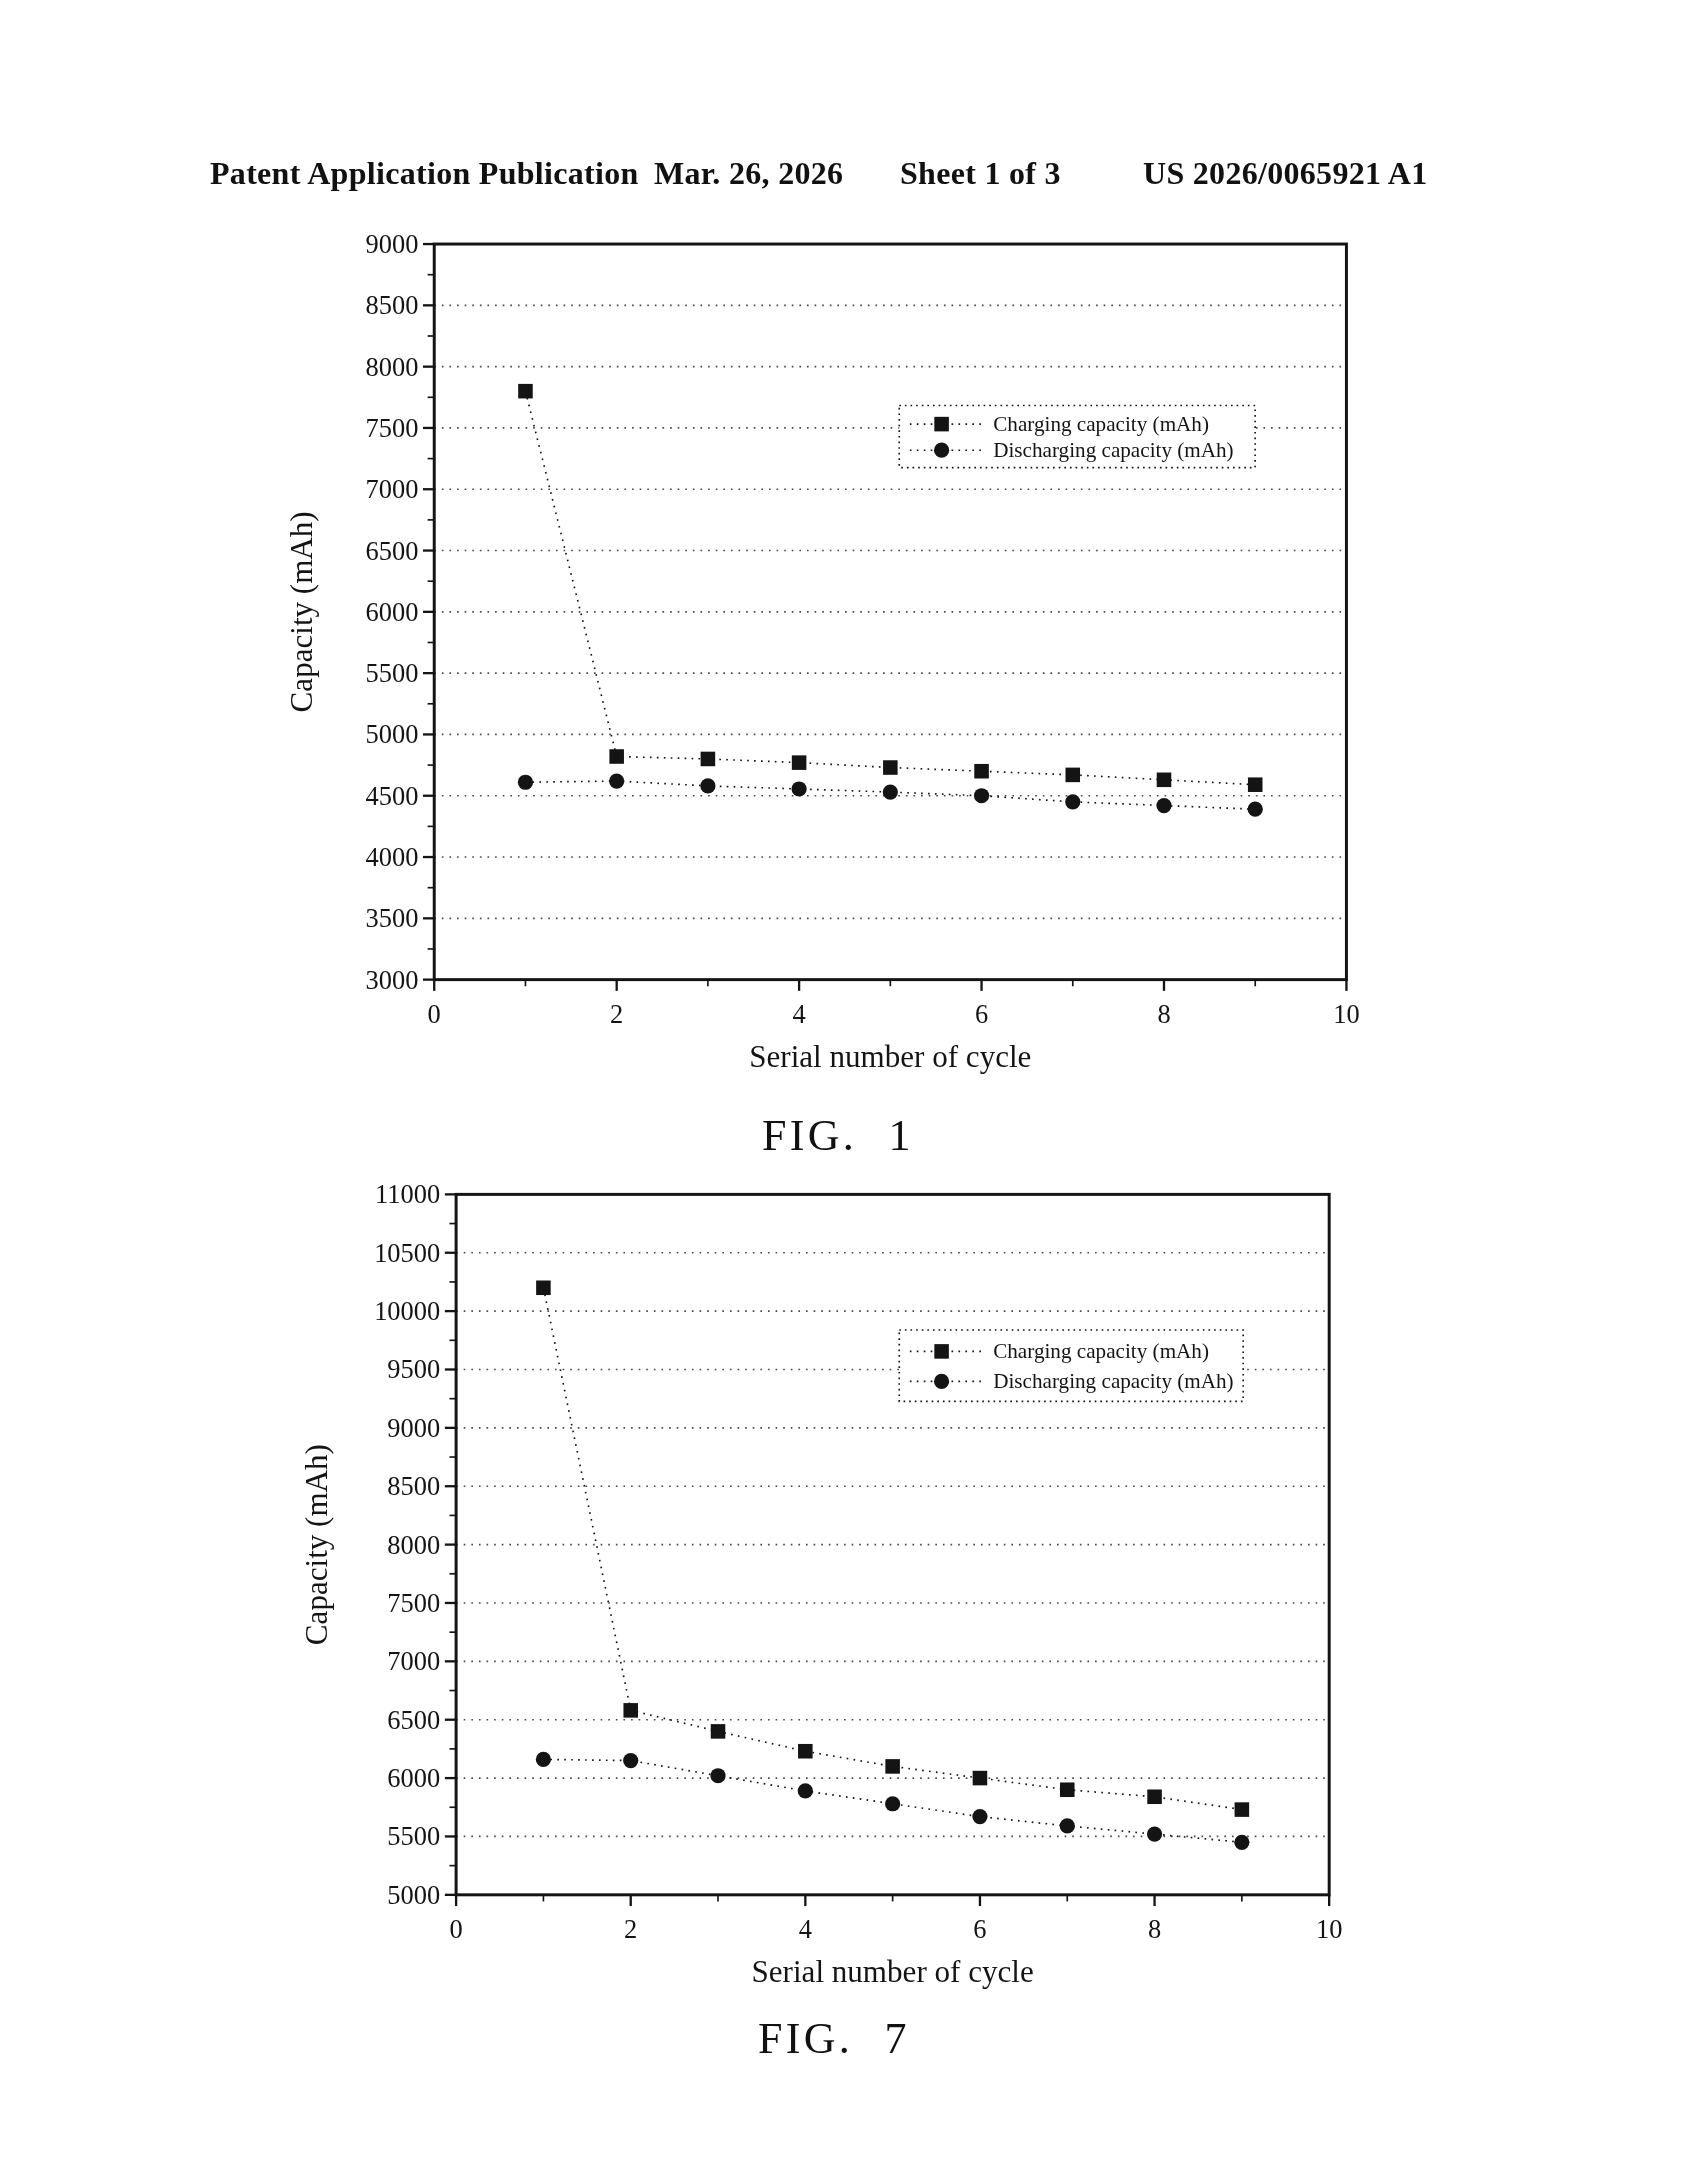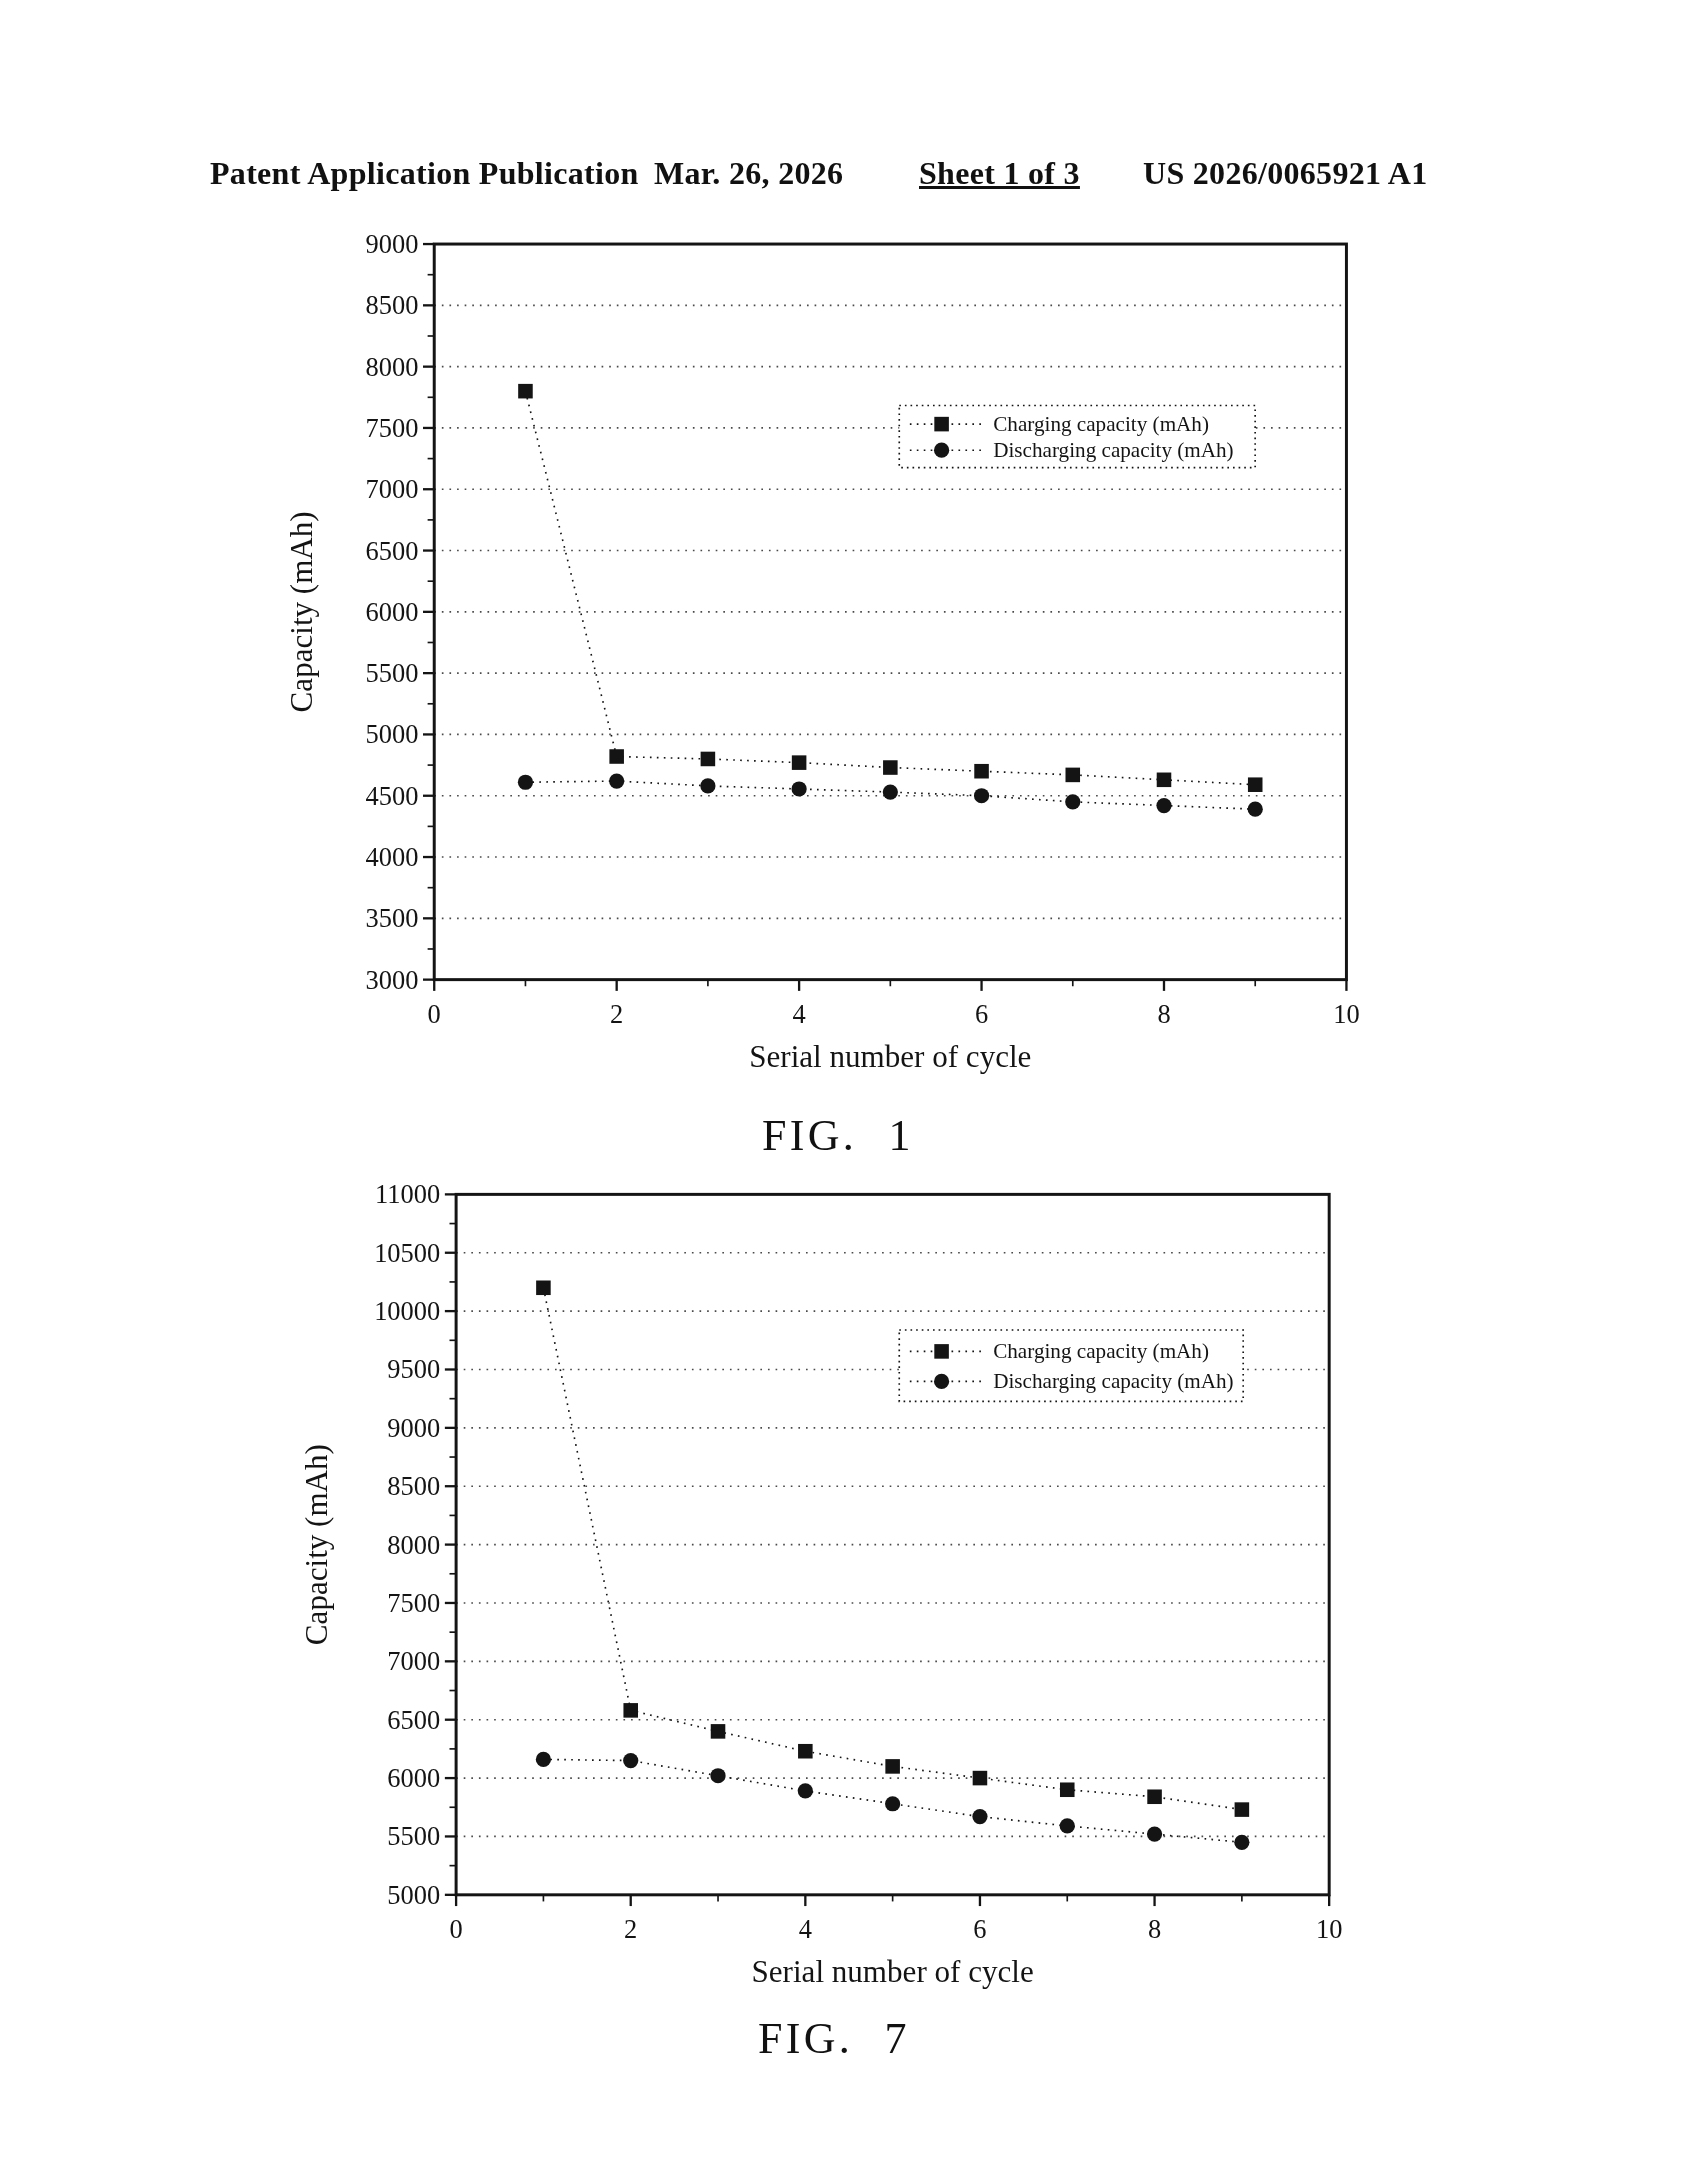--- a/index.html
+++ b/index.html
@@ -5,21 +5,21 @@
   html,body{margin:0;padding:0;}
   body{
     width:1687px;height:2183px;position:relative;background:#ffffff;
     font-family:"Liberation Serif","DejaVu Serif",serif;color:#111;
     overflow:hidden;
   }
   .header-text{position:absolute;top:147px;font-size:32px;font-weight:bold;
     white-space:nowrap;letter-spacing:0.3px;margin-top:8px;}
   .hdr-left{left:210px;}
   .hdr-date{left:654px;}
-  .hdr-sheet{left:919px;text-decoration:underline;}
+  .hdr-sheet{left:900px;}
   .hdr-right{left:1143px;}
   .chart-svg{position:absolute;}
   #chart0{left:251px;top:212px;}
   #chart1{left:251px;top:1158px;}
   .fig-caption{position:absolute;font-size:44px;letter-spacing:3.3px;
     word-spacing:17px;white-space:nowrap;}
   #caption0{left:762px;top:1110px;}
   #caption1{left:758px;top:2013px;}
 </style>
 </head>

